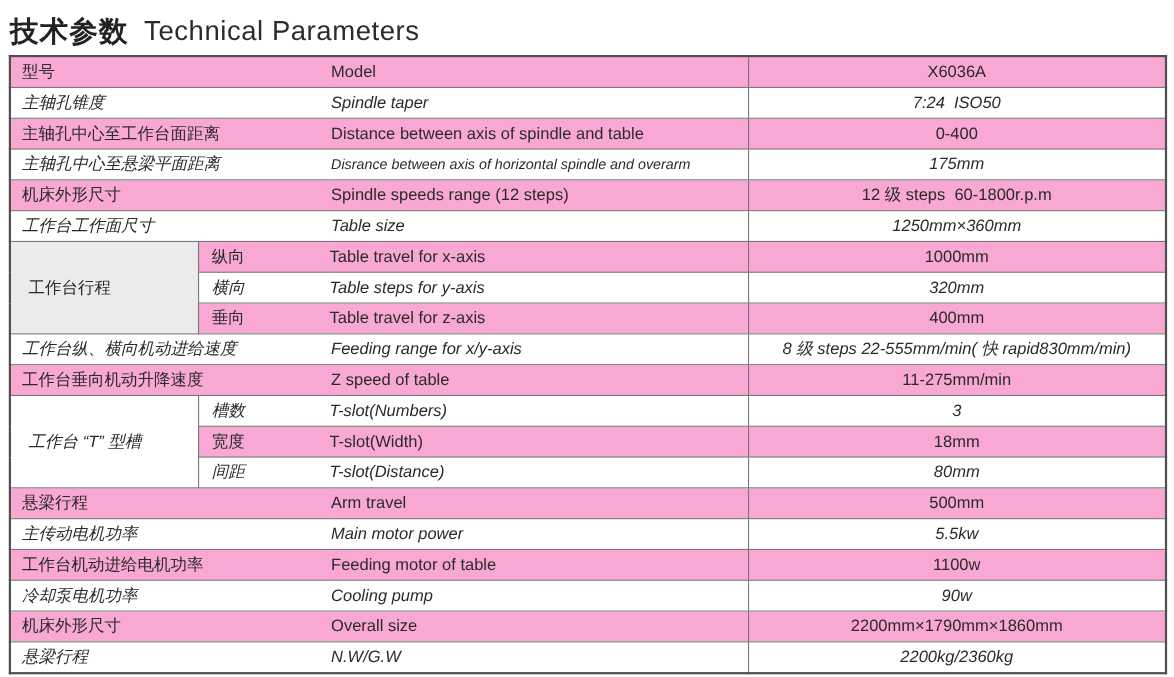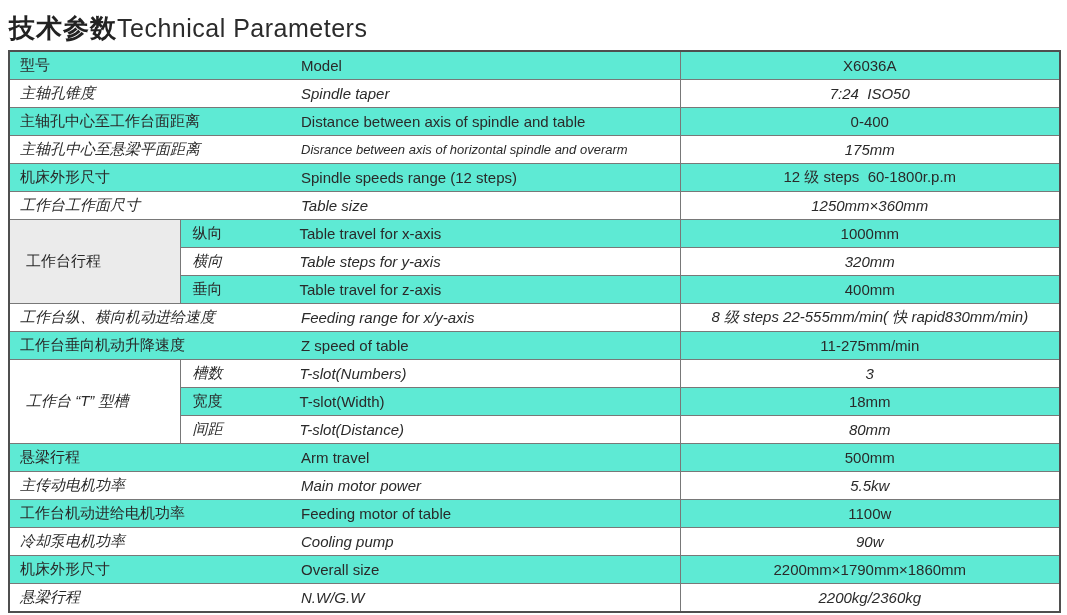--- a/index.html
+++ b/index.html
@@ -3,41 +3,41 @@
 <meta charset="utf-8">
 <style>
   html,body{margin:0;padding:0;background:#fff;}
   body{
     width:1067px;height:615px;overflow:hidden;
     font-family:"Liberation Sans","DejaVu Sans",sans-serif;
     color:#262626;
   }
   .title-bar{
     padding:6px 0 0 9px;height:44px;
-    display:flex;align-items:center;
+    display:flex;align-items:center;gap:14px;
   }
   .title-zh{font-size:26px;font-weight:bold;color:#222;letter-spacing:1px;}
   .title-en{font-size:25px;font-weight:400;color:#2b2b2b;letter-spacing:0.5px;}
   table.params{
     margin-left:8px;
     width:1053px;
     border-collapse:collapse;
     table-layout:fixed;
     border:2px solid #4f4f4f;
   }
   td{
     border:1px solid #787878;
     height:27px;
     padding:0;
     font-size:15px;
     color:#2a2a2a;
     vertical-align:middle;
     overflow:hidden;
   }
-  tr.shade-g td{background:#5eead4;}
+  tr.shade-g td{background:#f9a8d4;}
   tr.shade-w td{background:#ffffff;font-style:italic;}
   td.group-cell.g{background:#ebebeb !important;}
   td.group-cell.w{background:#ffffff !important;}
   td.label-cell{padding-left:10px;}
   td.label-cell .cellflex{display:flex;align-items:center;height:100%;}
   .zh{width:281px;flex:0 0 281px;white-space:pre;}
   .sub{width:107px;flex:0 0 107px;white-space:pre;}
   .en{flex:1;white-space:pre;}
   .en.small{font-size:13px;}
   td.sub-cell{padding-left:12px;}

